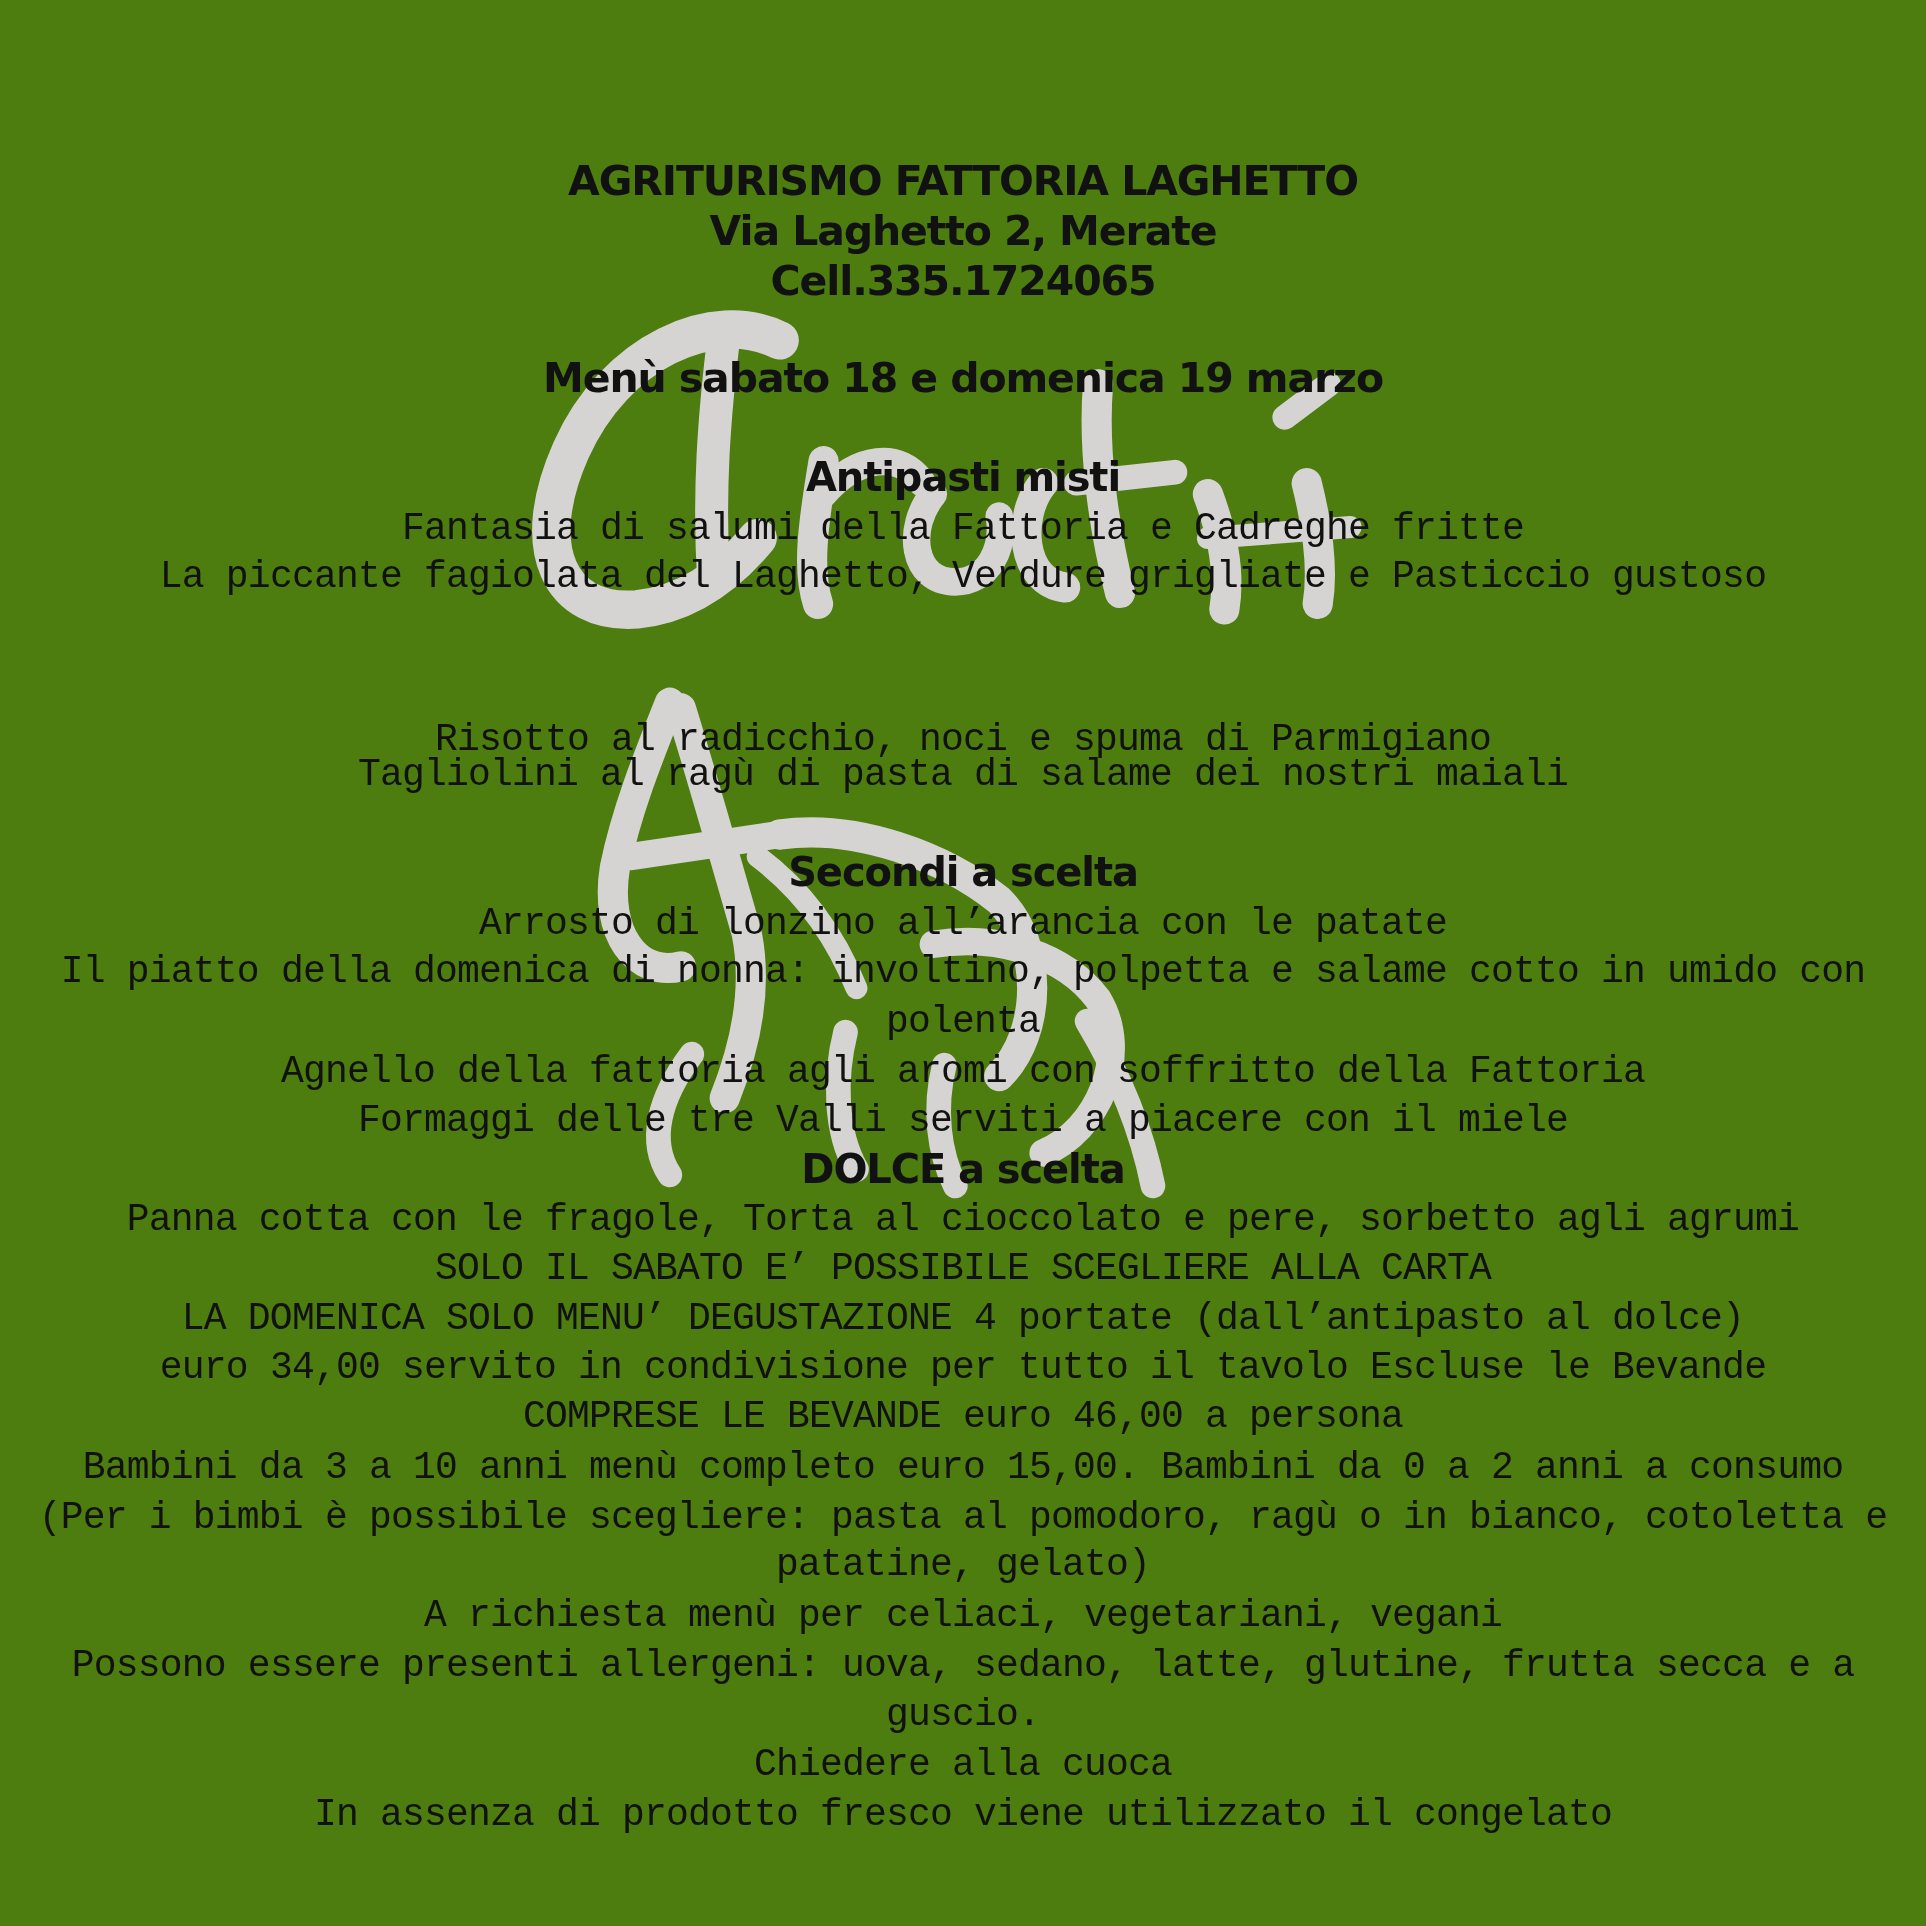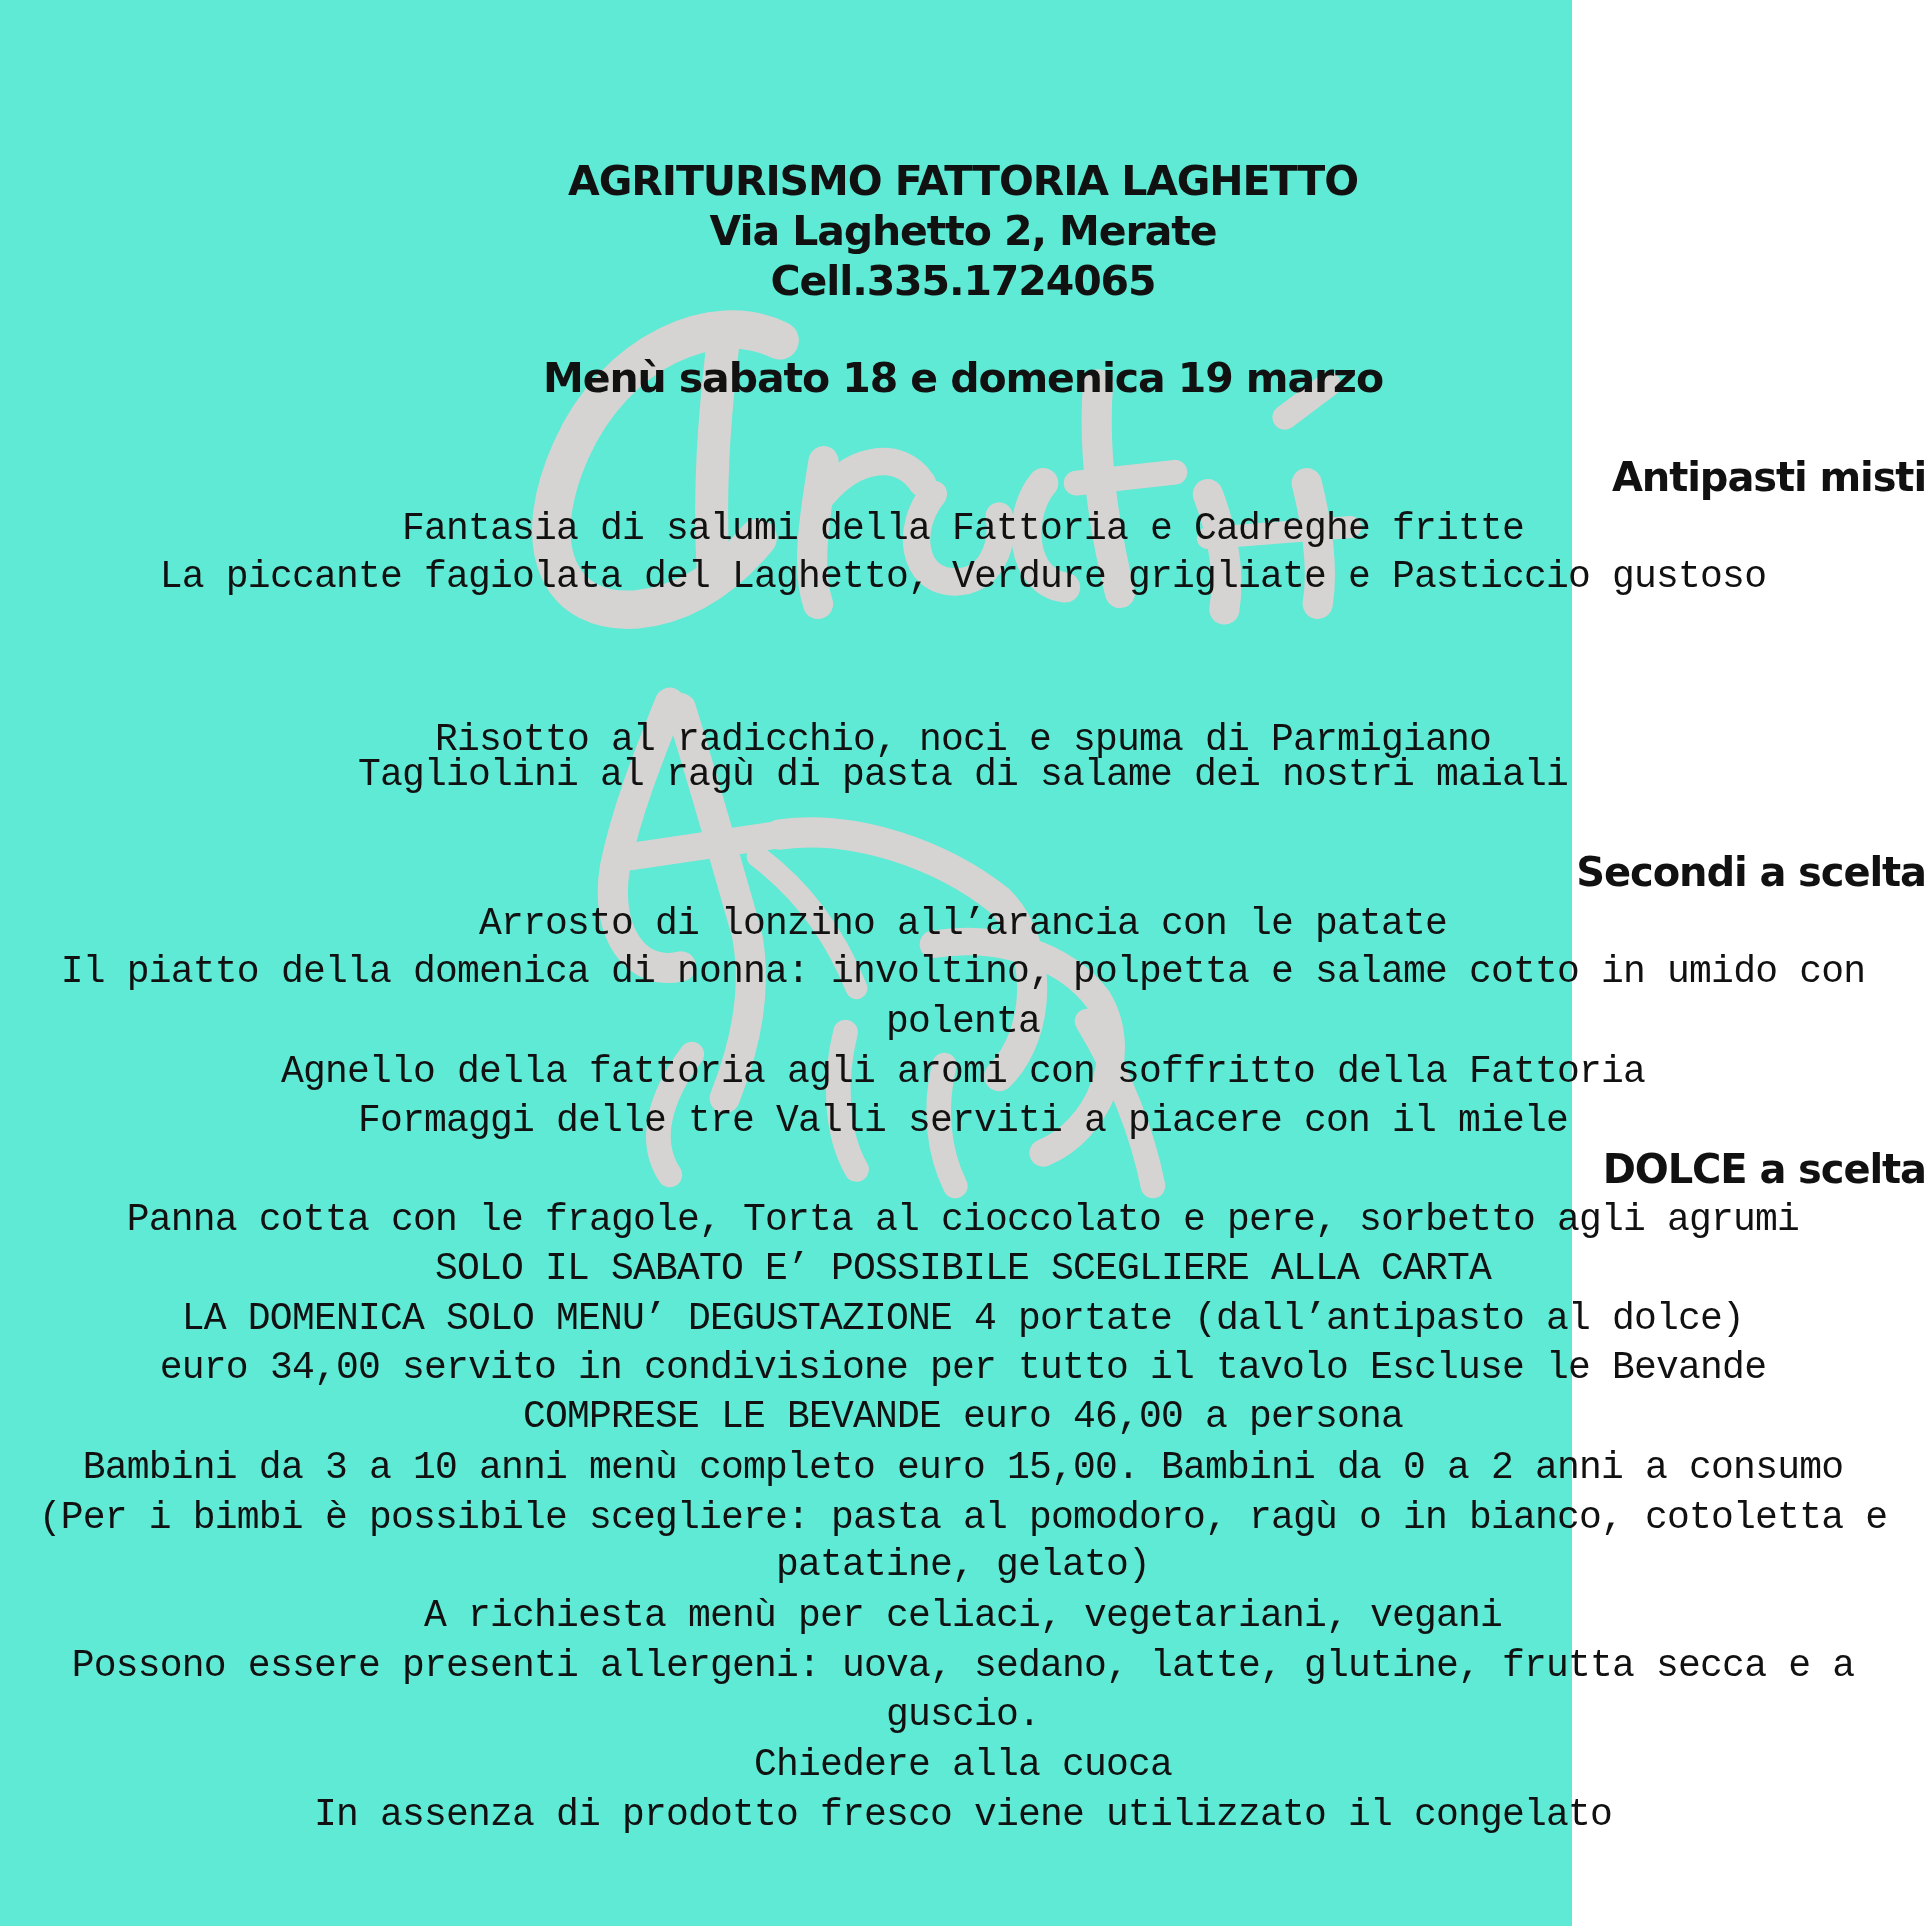--- a/index.html
+++ b/index.html
@@ -1,26 +1,26 @@
 <!DOCTYPE html>
 <html style="font-size:8.8px"><head>
 <meta charset="utf-8">
 <style>
   html, body { margin:0; padding:0; background:#ffffff; }
   body { width:1926px; height:1926px; position:relative; overflow:hidden; }
-  .page { position:absolute; left:0; top:0; width:1572px; height:1926px; background:#5eead4; }
+  .page { position:absolute; left:0; top:0; width:1926px; height:1926px; background:#4d7c0f; }
   .watermark { position:absolute; left:0; top:0; width:1926px; height:1926px; z-index:0; }
   .line {
     position:absolute; left:0; width:1926px; text-align:center;
     font-family: "DejaVu Sans", sans-serif;
     color:#111111; white-space:nowrap; z-index:1;
     line-height:1; transform:translateY(-50%);
   }
   .head { font-size:41px; font-weight:bold; letter-spacing:-1.1px; }
-  .section { font-size:40px; font-weight:bold; letter-spacing:-1.1px;text-align:right; }
+  .section { font-size:40px; font-weight:bold; letter-spacing:-1.1px; }
   .item { font-size:38px; font-weight:normal; letter-spacing:-0.8px;font-family:Liberation Mono, monospace; }
 </style>
 </head>
 <body>
 
 <div class="page">
 
   <svg class="watermark" viewBox="0 0 3508 3508" xmlns="http://www.w3.org/2000/svg">
     <g fill="none" stroke="#d6d4d2" stroke-linecap="round" stroke-linejoin="round">
 

